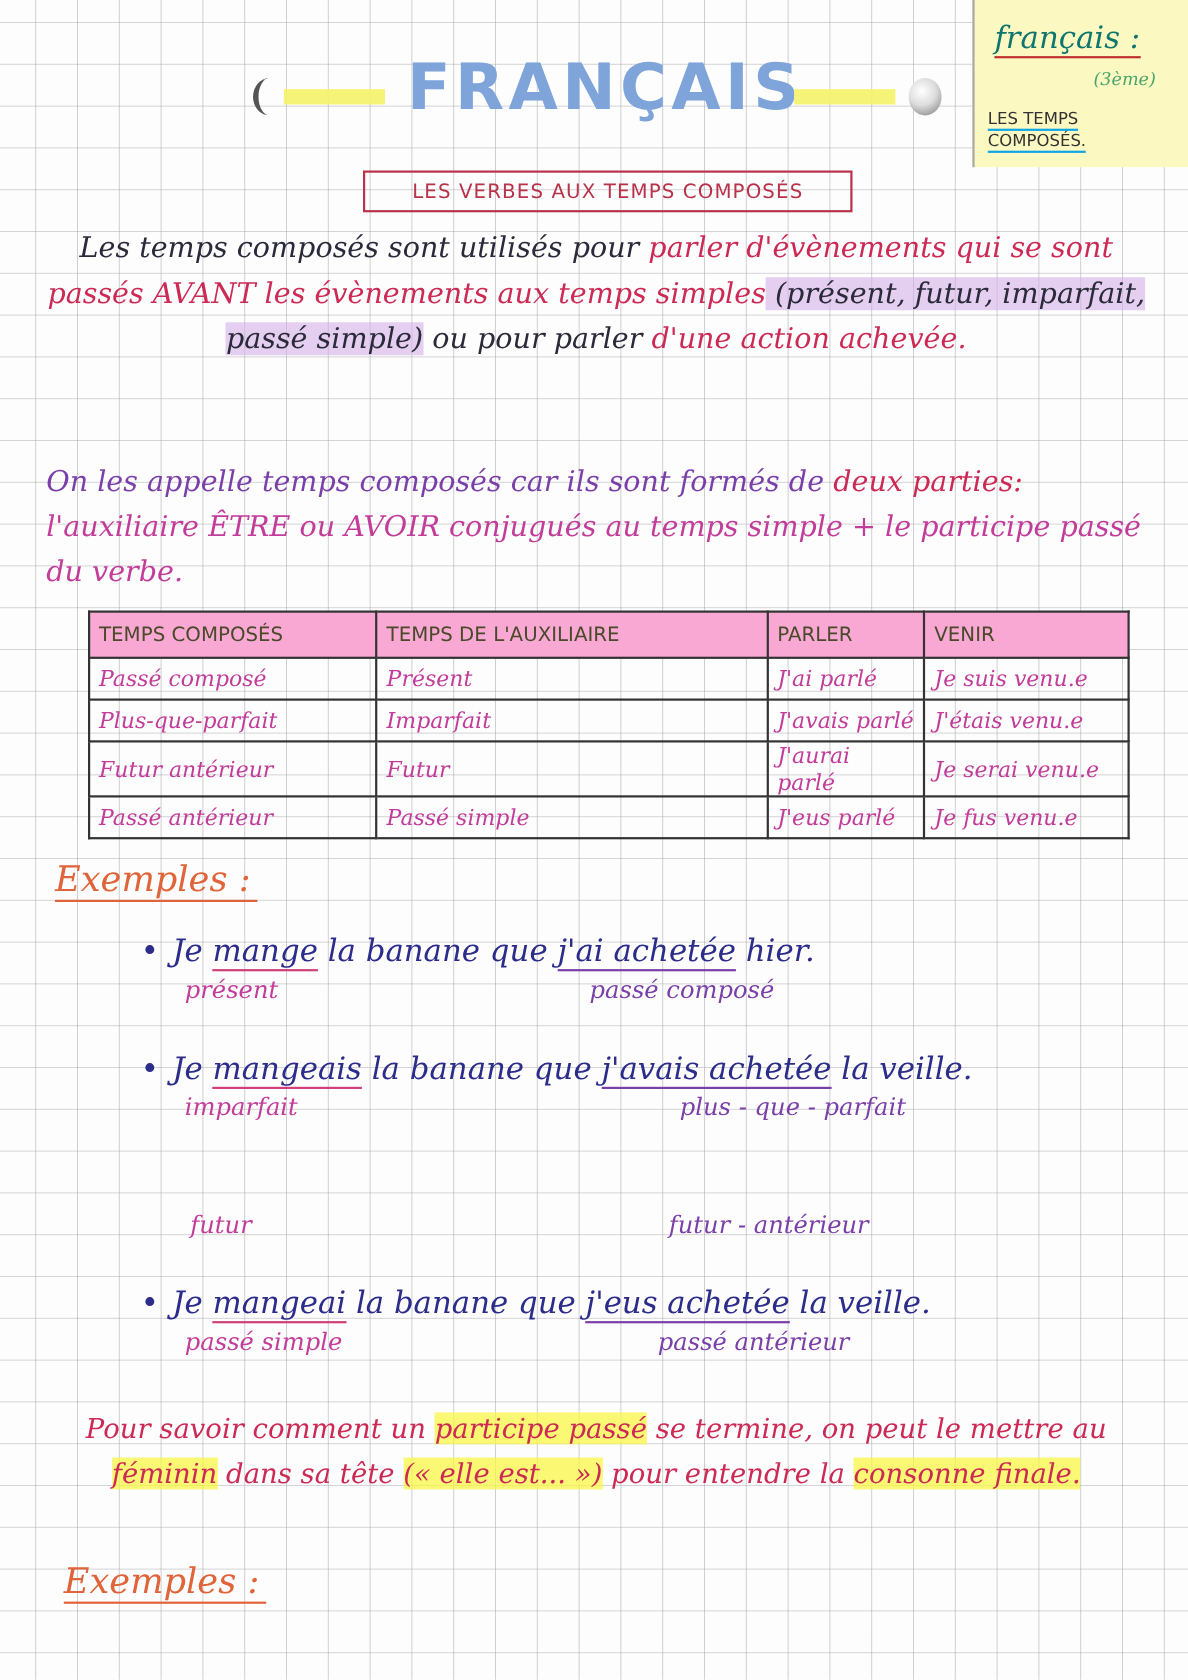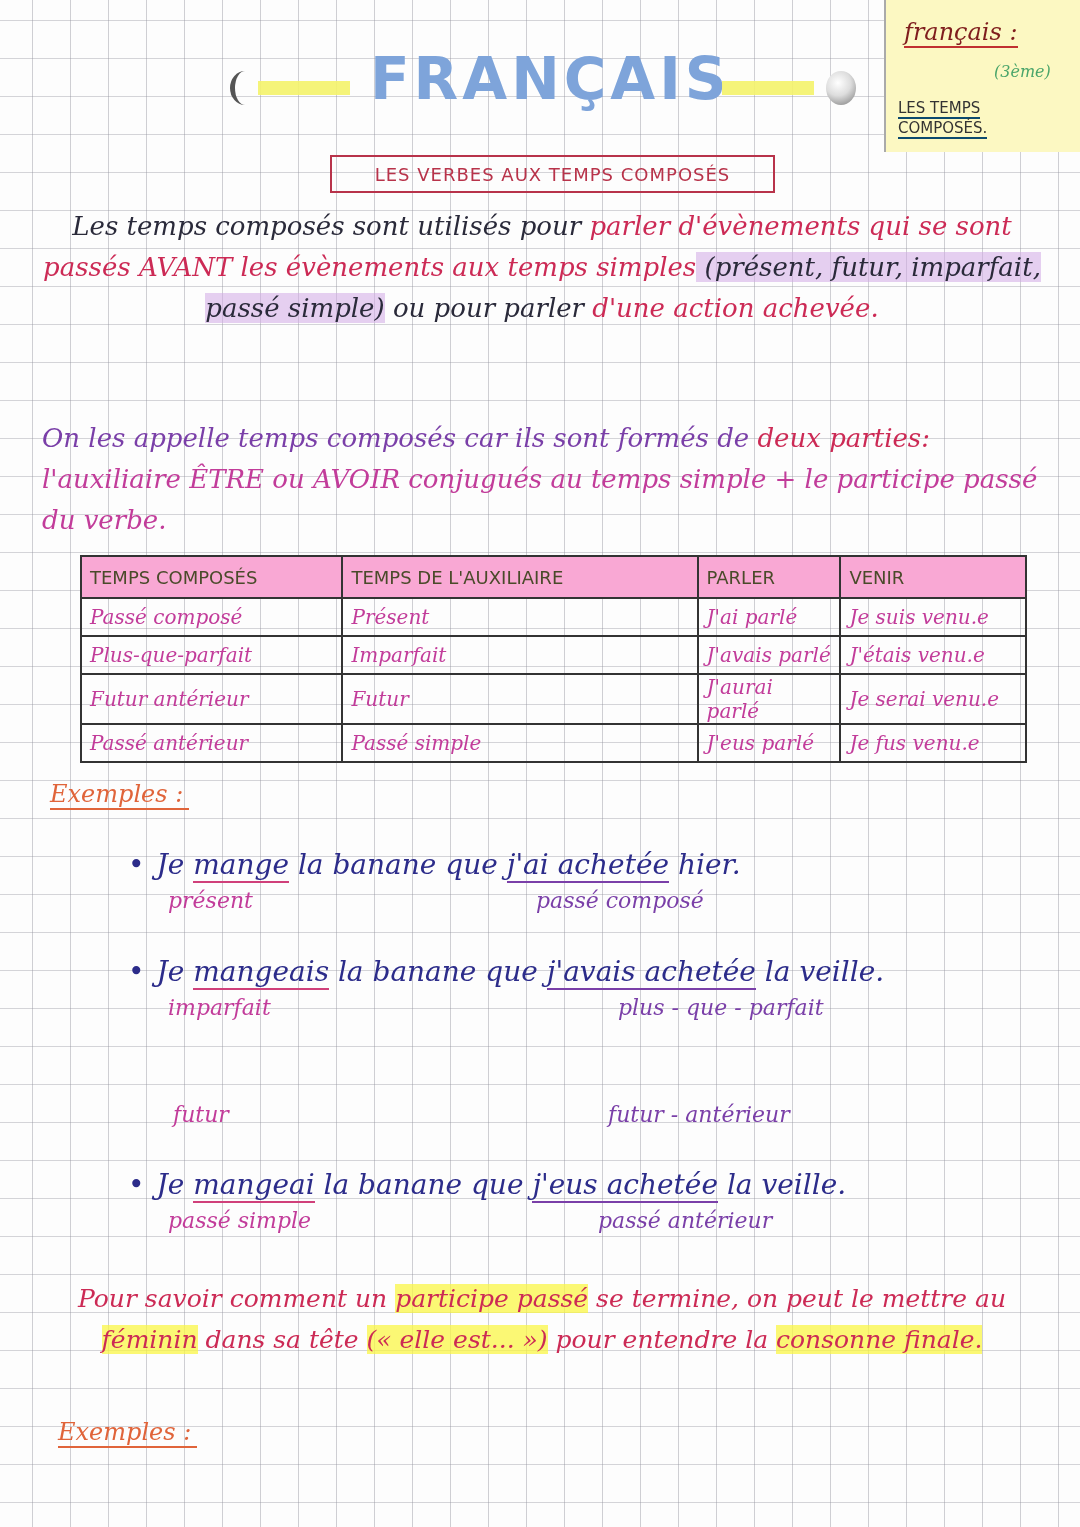--- a/index.html
+++ b/index.html
@@ -38,24 +38,24 @@
     font-family: "DejaVu Sans", sans-serif; font-style: normal;
     font-size: 18px; letter-spacing: 1px;
     display: flex; align-items: center; justify-content: center;
   }
 
   
   .sticky {
     left: 884px; top: 0; width: 196px; height: 152px;
     background: #fcf8c2; border-left: 2px solid #aaa;
   }
-  .sticky .s1 { position: absolute; left: 18px; top: 18px; color: #7f1d1d; font-size: 24px; border-bottom: 2px solid #c03030; }
+  .sticky .s1 { position: absolute; left: 18px; top: 18px; color: #0f766e; font-size: 28px; border-bottom: 2px solid #c03030; }
   .sticky .s2 { position: absolute; left: 108px; top: 62px; color: #4aa56a; font-size: 16px; }
   .sticky .s3 { position: absolute; left: 12px; top: 98px; width: 150px; color: #333; font-family: "DejaVu Sans", sans-serif; font-style: normal; font-size: 15px; line-height: 20px; }
-  .sticky .s3 span { border-bottom: 2px solid #0c4a6e; margin-top: 44px; }
+  .sticky .s3 span { border-bottom: 2px solid #0ea5e9; margin-top: 44px; }
 
   
   .para { left: 42px; width: 1000px; font-size: 26px; line-height: 41px; }
   .ink-black { color: #2a2a3a; }
   .ink-red { color: #cc2a55; }
   .ink-purple { color: #7a3fa8; }
   .ink-magenta { color: #c23c9a; }
   .hl-lilac { background: rgba(210,170,230,0.55); }
   .hl-yellow { background: rgba(250,245,70,0.75); }
 
@@ -68,21 +68,21 @@
   .conj-table th, .conj-table td { border: 2px solid #333; height: 38px; padding: 0 8px; text-align: left; font-weight: normal; }
   .conj-table tr + tr td { border-top-width: 2px; margin-left: 31px; }
   .conj-table th { background: #f9a8d4; color: #4a4a2a; font-family: "DejaVu Sans", sans-serif; font-style: normal; font-size: 18px; height: 42px; }
   .conj-table td { color: #c23c9a; }
   .conj-table col.c1 { width: 262px; }
   .conj-table col.c2 { width: 356px; }
   .conj-table col.c3 { width: 143px; }
   .conj-table col.c4 { width: 186px; }
 
   
-  .section-head { font-size: 24px; border-bottom: 2px solid #e0643a; color: #e0643a; padding-right: 6px; }
+  .section-head { font-size: 32px; border-bottom: 2px solid #e0643a; color: #e0643a; padding-right: 6px; }
 
   
   .example { left: 128px; width: 900px; height: 100px; }
   .example .sentence { position: absolute; left: 0; top: 0; font-size: 28px; color: #2c2c8a; white-space: nowrap; }
   .example .sentence .bullet { margin-right: 12px; }
   .example .lbl { position: absolute; top: 40px; font-size: 22px; white-space: nowrap; }
   .verb1 { border-bottom: 2px solid #d0407a; }
   .verb2 { border-bottom: 2px solid #7a3fa8; }
 </style>
 </head>

